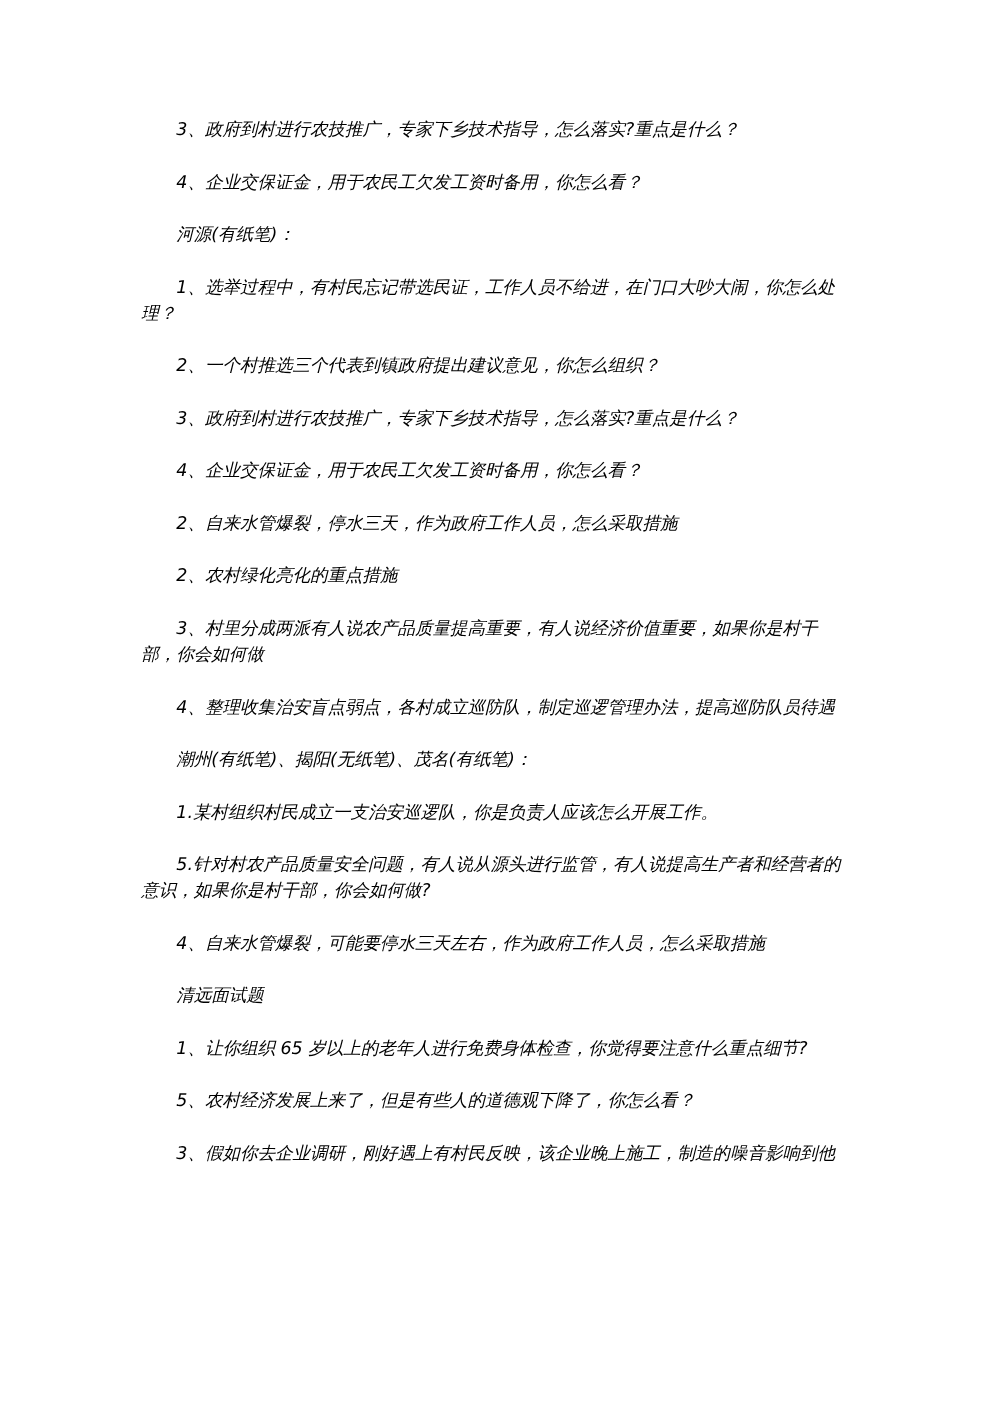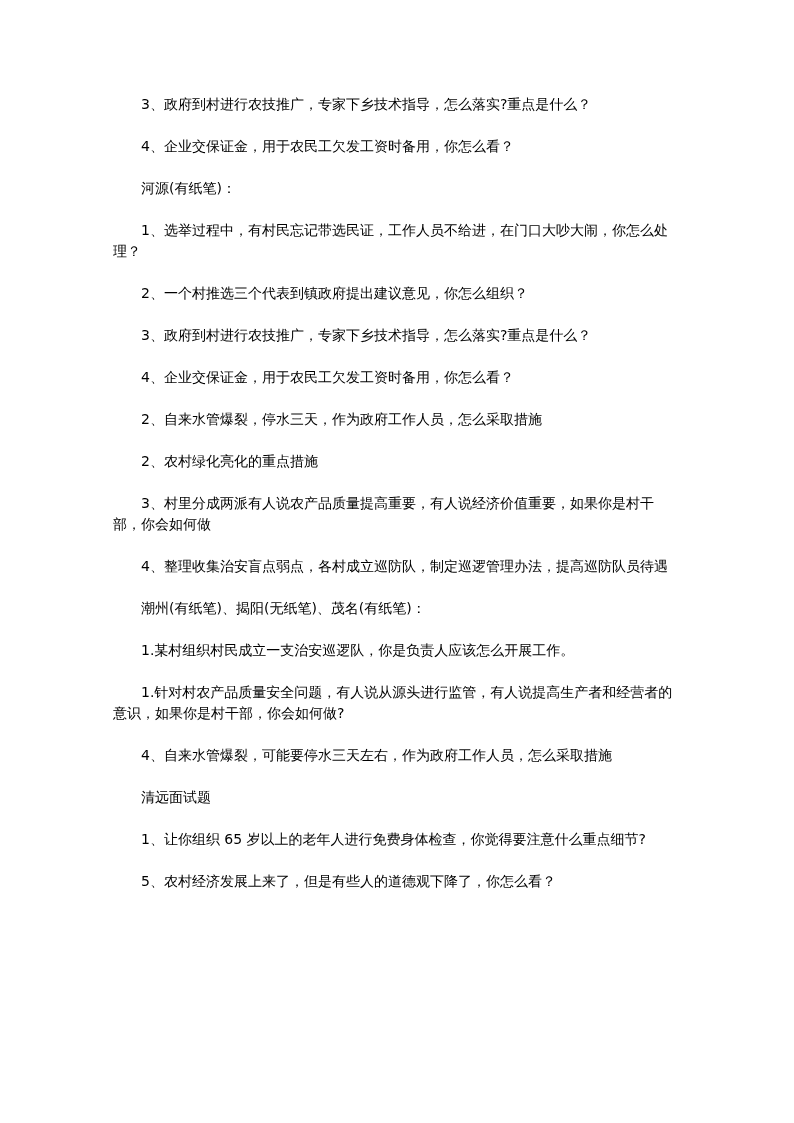--- a/index.html
+++ b/index.html
@@ -17,20 +17,21 @@
   }
   .doc-content {
     position: absolute;
     left: 113px;
     top: 94px;
     width: 568px;
     color: #000000;
     font-size: 14px;
     line-height: 21px;
     text-align: left;
+    font-style: italic;
   }
   .doc-content p {
     margin: 0 0 21px 0;
     padding: 0;
     text-indent: 28px; 
     word-wrap: break-word;
     overflow-wrap: break-word;
   }
 </style>
 </head>
@@ -44,19 +45,20 @@
     <p>1、选举过程中，有村民忘记带选民证，工作人员不给进，在门口大吵大闹，你怎么处理？</p>
     <p>2、一个村推选三个代表到镇政府提出建议意见，你怎么组织？</p>
     <p>3、政府到村进行农技推广，专家下乡技术指导，怎么落实?重点是什么？</p>
     <p>4、企业交保证金，用于农民工欠发工资时备用，你怎么看？</p>
     <p>2、自来水管爆裂，停水三天，作为政府工作人员，怎么采取措施</p>
     <p>2、农村绿化亮化的重点措施</p>
     <p>3、村里分成两派有人说农产品质量提高重要，有人说经济价值重要，如果你是村干部，你会如何做</p>
     <p>4、整理收集治安盲点弱点，各村成立巡防队，制定巡逻管理办法，提高巡防队员待遇</p>
     <p>潮州(有纸笔)、揭阳(无纸笔)、茂名(有纸笔)：</p>
     <p>1.某村组织村民成立一支治安巡逻队，你是负责人应该怎么开展工作。</p>
-    <p>1.针对村农产品质量安全问题，有人说从源头进行监管，有人说提高生产者和经营者的意识，如果你是村干部，你会如何做?</p>
+    <p>5.针对村农产品质量安全问题，有人说从源头进行监管，有人说提高生产者和经营者的意识，如果你是村干部，你会如何做?</p>
     <p>4、自来水管爆裂，可能要停水三天左右，作为政府工作人员，怎么采取措施</p>
     <p>清远面试题</p>
     <p>1、让你组织 65 岁以上的老年人进行免费身体检查，你觉得要注意什么重点细节?</p>
     <p>5、农村经济发展上来了，但是有些人的道德观下降了，你怎么看？</p>
+    <p>3、假如你去企业调研，刚好遇上有村民反映，该企业晚上施工，制造的噪音影响到他</p>
   </div>
 </div>
 
 </body></html>

